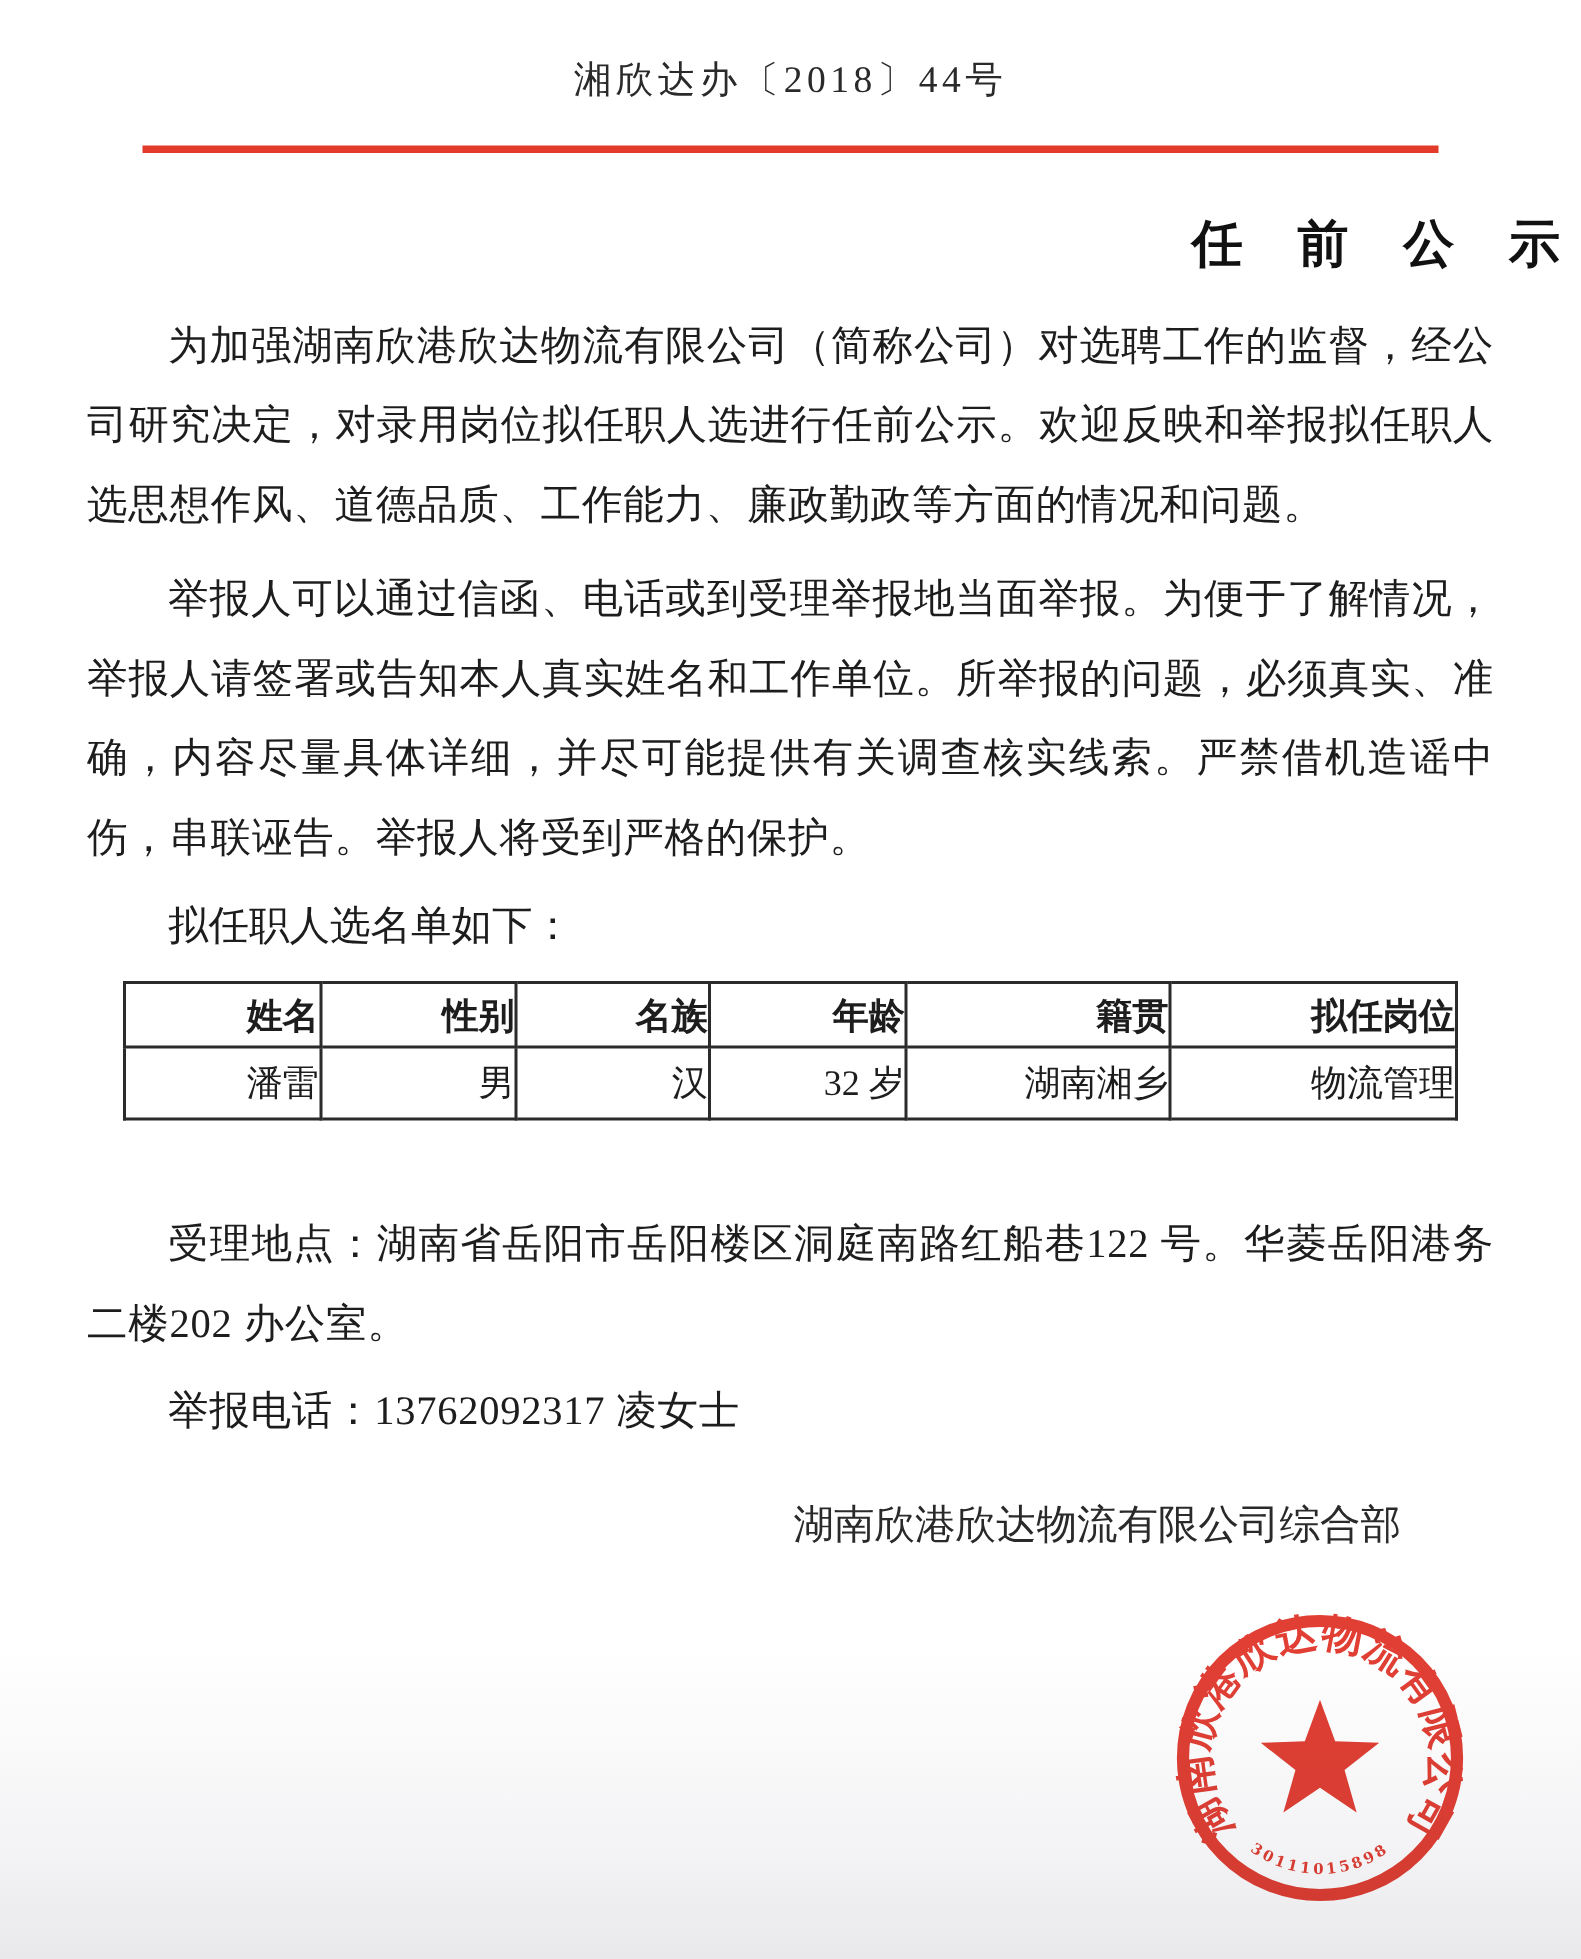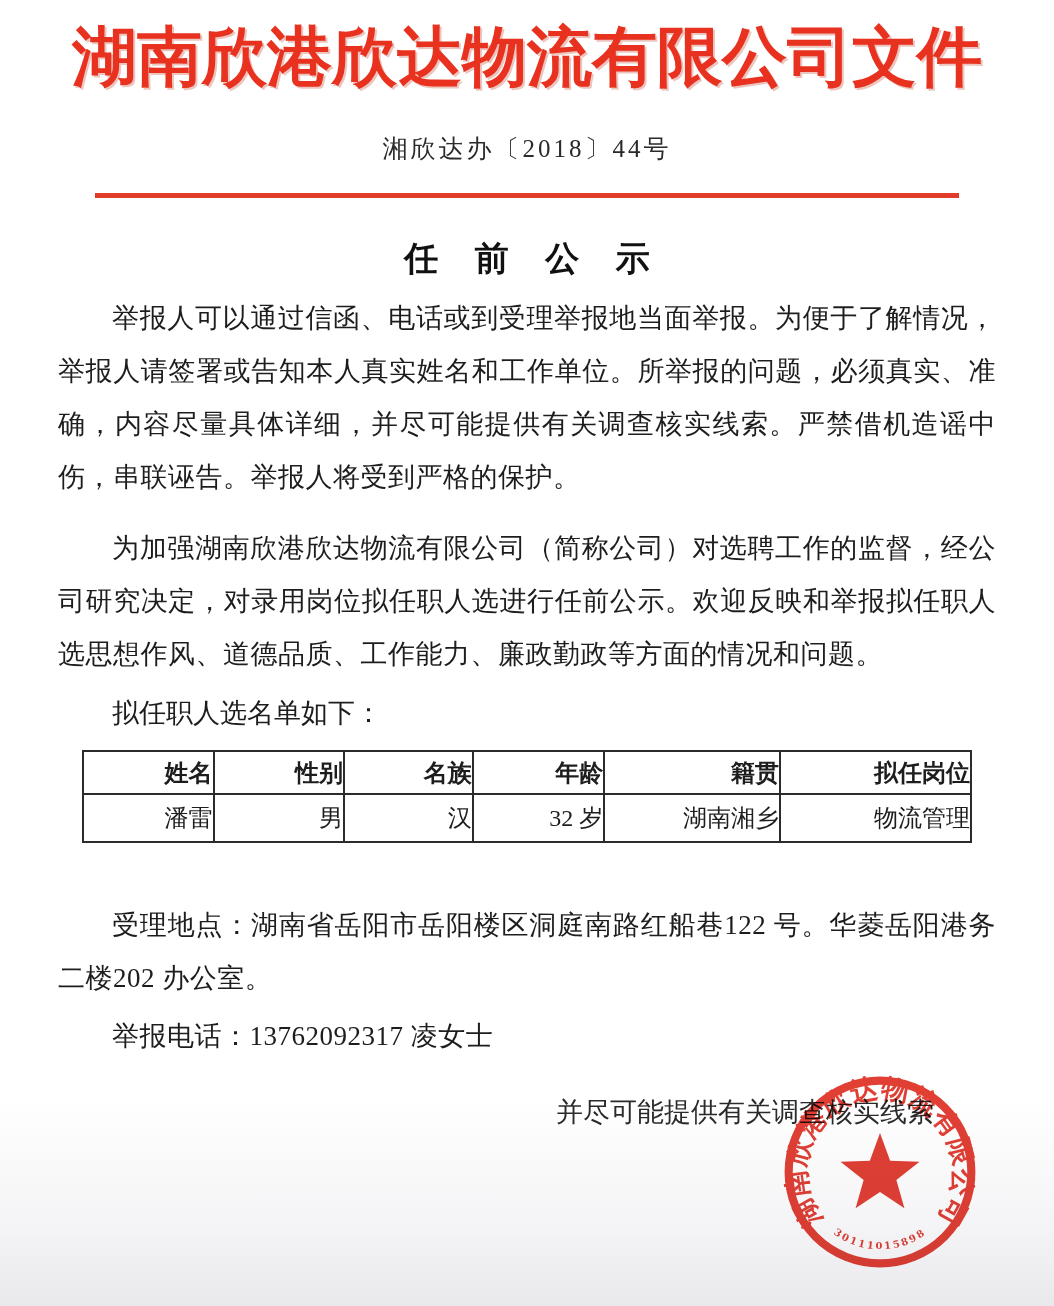--- a/index.html
+++ b/index.html
@@ -36,21 +36,21 @@
   }
   .red-rule {
     height: 5px;
     background: #e23b2a;
     margin: 28px 95px 0;
   }
 
   
   .notice-title {
     margin: 38px 0 0;
-    text-align: center;
+    text-align: right;
     font-size: 34px;
     font-weight: 700;
     letter-spacing: 14px;
     text-indent: 14px; 
     color: #111;
   }
   .content { padding: 0 58px; }
   .body-p {
     margin: 0;
     font-size: 27px;
@@ -136,31 +136,30 @@
     fill: #dd2418;
     letter-spacing: 2.4px;
   }
   .seal-star { fill: #dd2418; }
 </style>
 </head>
 <body>
 
 <div class="page">
 
-  <h1 class="doc-title">湖南欣港欣达物流有限公司文件</h1>
 
   <div class="doc-number">湘欣达办〔2018〕44号</div>
 
   <div class="red-rule"></div>
 
   <h2 class="notice-title">任 前 公 示</h2>
 
   <div class="content">
+    <p class="body-p first">为加强湖南欣港欣达物流有限公司（简称公司）对选聘工作的监督，经公司研究决定，对录用岗位拟任职人选进行任前公示。欢迎反映和举报拟任职人选思想作风、道德品质、工作能力、廉政勤政等方面的情况和问题。</p>
     <p class="body-p second">举报人可以通过信函、电话或到受理举报地当面举报。为便于了解情况，举报人请签署或告知本人真实姓名和工作单位。所举报的问题，必须真实、准确，内容尽量具体详细，并尽可能提供有关调查核实线索。严禁借机造谣中伤，串联诬告。举报人将受到严格的保护。</p>
-    <p class="body-p first">为加强湖南欣港欣达物流有限公司（简称公司）对选聘工作的监督，经公司研究决定，对录用岗位拟任职人选进行任前公示。欢迎反映和举报拟任职人选思想作风、道德品质、工作能力、廉政勤政等方面的情况和问题。</p>
     <p class="list-intro">拟任职人选名单如下：</p>
 
     <table class="candidates">
       <colgroup>
         <col style="width:14.7%">
           <col style="width:14.7%">
           <col style="width:14.5%">
         <col style="width:14.8%">
           <col style="width:19.8%">
           <col style="width:21.5%">
@@ -186,21 +185,21 @@
         </tr>
       </tbody>
     </table>
 
     <div class="details">
       <p class="location">受理地点：湖南省岳阳市岳阳楼区洞庭南路红船巷122 号。华菱岳阳港务二楼202 办公室。</p>
       <p class="phone">举报电话：13762092317 凌女士</p>
     </div>
 
     <div class="sign-block">
-      <div class="dept">并尽可能提供有关调查核实线索</div>
+      <div class="dept">湖南欣港欣达物流有限公司综合部</div>
     </div>
   </div>
 
   <div class="seal">
     <svg viewBox="-115 -115 230 230" xmlns="http://www.w3.org/2000/svg" xmlns:xlink="http://www.w3.org/1999/xlink">
       <circle class="ring" cx="0" cy="0" r="101"></circle>
       <path id="sealArc" d="M -58 58 A 82 82 0 1 1 58 58" fill="none"></path>
       <path id="codeArc" d="M -52 68 A 86 86 0 0 0 52 68" fill="none"></path>
       <text class="seal-company-text" text-anchor="middle">
         <textPath href="#sealArc" xlink:href="#sealArc" startOffset="50%">湖南欣港欣达物流有限公司</textPath>

